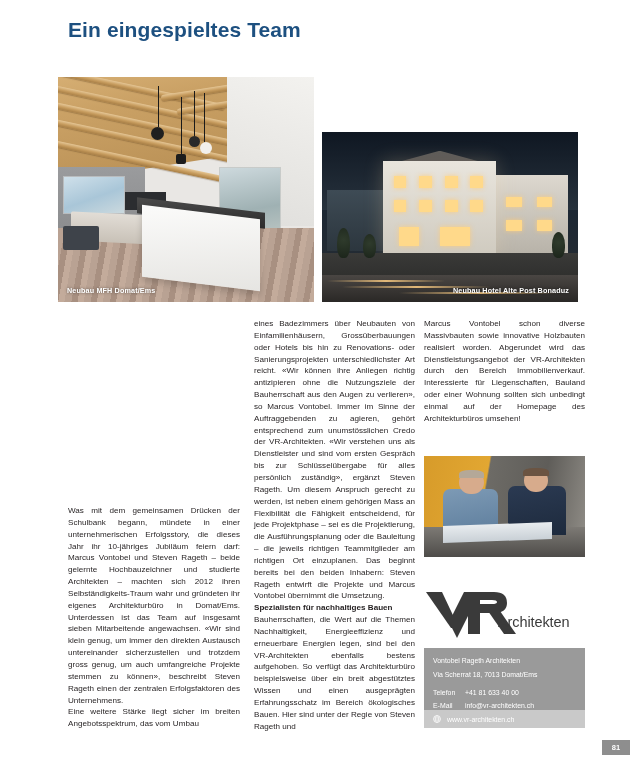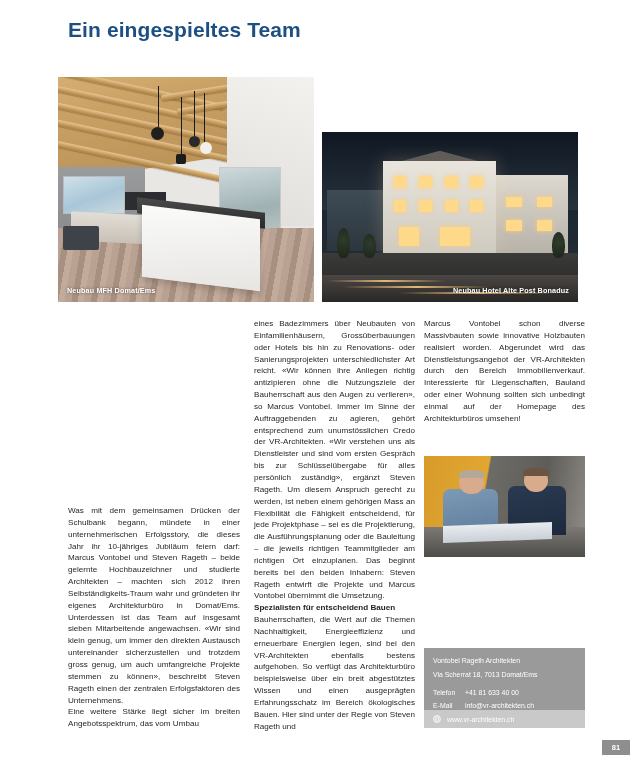--- a/index.html
+++ b/index.html
@@ -279,21 +279,21 @@
   </div>
 
 
   <div class="col col1">
     <p>Was mit dem gemeinsamen Drücken der Schulbank begann, mündete in einer unternehmerischen Erfolgsstory, die dieses Jahr ihr 10-jähriges Jubiläum feiern darf: Marcus Vontobel und Steven Rageth – beide gelernte Hochbauzeichner und studierte Architekten – machten sich 2012 ihren Selbständigkeits-Traum wahr und gründeten ihr eigenes Architekturbüro in Domat/Ems. Unterdessen ist das Team auf insgesamt sieben Mitarbeitende angewachsen. «Wir sind klein genug, um immer den direkten Austausch untereinander sicherzustellen und trotzdem gross genug, um auch umfangreiche Projekte stemmen zu können», beschreibt Steven Rageth einen der zentralen Erfolgsfaktoren des Unternehmens.</p>
     <p>Eine weitere Stärke liegt sicher im breiten Angebotsspektrum, das vom Umbau</p>
   </div>
 
   <div class="col col2">
     <p>eines Badezimmers über Neubauten von Einfamilienhäusern, Grossüberbauungen oder Hotels bis hin zu Renovations- oder Sanierungsprojekten unterschiedlichster Art reicht. «Wir können ihre Anliegen richtig antizipieren ohne die Nutzungsziele der Bauherrschaft aus den Augen zu verlieren», so Marcus Vontobel. Immer im Sinne der Auftraggebenden zu agieren, gehört entsprechend zum unumstösslichen Credo der VR-Architekten. «Wir verstehen uns als Dienstleister und sind vom ersten Gespräch bis zur Schlüsselübergabe für alles persönlich zuständig», ergänzt Steven Rageth. Um diesem Anspruch gerecht zu werden, ist neben einem gehörigen Mass an Flexibilität die Fähigkeit entscheidend, für jede Projektphase – sei es die Projektierung, die Ausführungsplanung oder die Bauleitung – die jeweils richtigen Teammitglieder am richtigen Ort einzuplanen. Das beginnt bereits bei den beiden Inhabern: Steven Rageth entwirft die Projekte und Marcus Vontobel übernimmt die Umsetzung.</p>
-    <p class="subhead">Spezialisten für entscheidend Bauen</p>
+    <p class="subhead">Spezialisten für nachhaltiges Bauen</p>
     <p>Bauherrschaften, die Wert auf die Themen Nachhaltigkeit, Energieeffizienz und erneuerbare Energien legen, sind bei den VR-Architekten ebenfalls bestens aufgehoben. So verfügt das Architekturbüro beispielsweise über ein breit abgestütztes Wissen und einen ausgeprägten Erfahrungsschatz im Bereich ökologisches Bauen. Hier sind unter der Regie von Steven Rageth und</p>
   </div>
 
   <div class="col col3">
     <p>Marcus Vontobel schon diverse Massivbauten sowie innovative Holzbauten realisiert worden. Abgerundet wird das Dienstleistungsangebot der VR-Architekten durch den Bereich Immobilienverkauf. Interessierte für Liegenschaften, Bauland oder einer Wohnung sollten sich unbedingt einmal auf der Homepage des Architekturbüros umsehen!</p>
   </div>
 
   <div class="photo photo-team">
     <div class="t-wall"></div>
     <div class="t-table"></div>
@@ -301,20 +301,30 @@
     <div class="t-body" style="left:12%;bottom:22%;width:34%;height:45%;background:linear-gradient(170deg,#7d9ab5,#5d7d9c);"></div>
     <div class="t-head" style="left:22%;bottom:62%;width:15%;height:23%;"></div>
     <div style="position:absolute;left:22%;bottom:78%;width:15%;height:8%;background:#b4a898;border-radius:45% 45% 0 0;"></div>
 
     <div class="t-body" style="left:52%;bottom:22%;width:36%;height:48%;background:linear-gradient(170deg,#2b3a52,#1d2a3d);"></div>
     <div class="t-head" style="left:62%;bottom:64%;width:15%;height:23%;"></div>
     <div style="position:absolute;left:61.5%;bottom:80%;width:16%;height:8%;background:#6b5442;border-radius:45% 45% 0 0;"></div>
     <div class="t-paper"></div>
   </div>
 
+  <div class="logo">
+    <svg width="161" height="50" viewBox="0 0 161 50">
+      <path d="M2 2 L18 2 L35 38 L27 38 Z" fill="#3a3a3a"></path>
+      <path d="M40 2 L56 2 L33 48 L25 32 Z" fill="#3a3a3a"></path>
+      <path d="M44 2 L56 2 L56 44 L44 44 Z" fill="#3a3a3a"></path>
+      <path d="M56 2 L70 2 Q83 2 83 13 Q83 23 70 23 L56 23 L56 14 L68 14 Q73 14 73 12 Q73 10 68 10 L56 10 Z" fill="#3a3a3a"></path>
+      <path d="M64 21 L76 21 L92 44 L80 44 Z" fill="#3a3a3a"></path>
+    </svg>
+    <div class="logo-word">Architekten</div>
+  </div>
 
   <div class="contact">
     <div class="c-name">Vontobel Rageth Architekten</div>
     <div class="c-addr">Via Scherrat 18, 7013 Domat/Ems</div>
     <div class="c-rows">
       <div class="c-row">
         <span class="c-lab">Telefon</span>
         <span>+41 81 633 40 00</span>
       </div>
       <div class="c-row">

